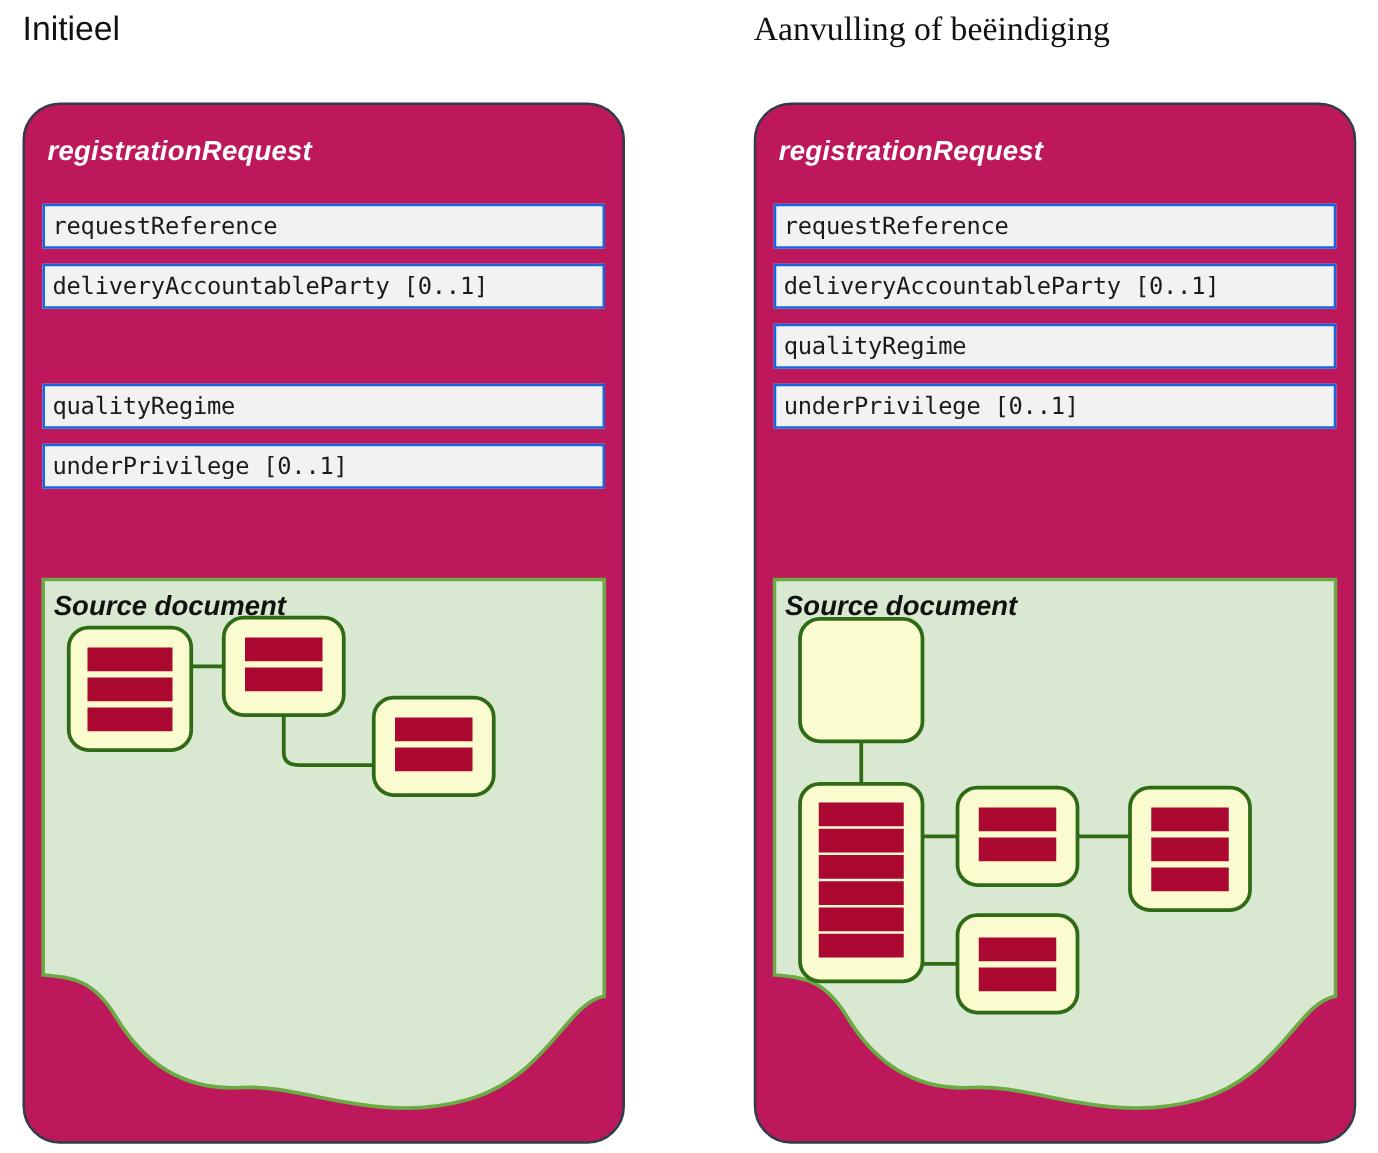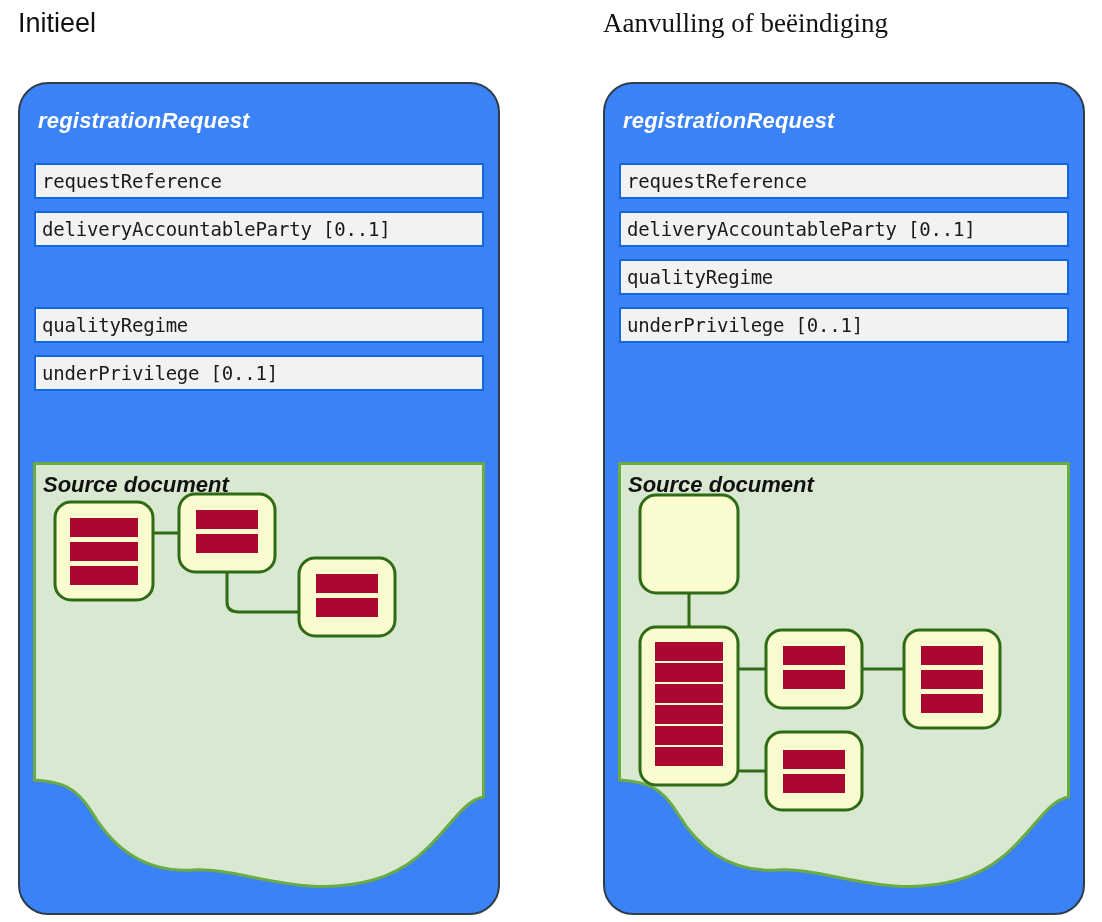--- a/index.html
+++ b/index.html
@@ -33,21 +33,21 @@
     white-space: nowrap;
   }
   .col-title.left  { left: 18px;  width: 482px; }
   .col-title.right { left: 603px; width: 482px; font-family: Liberation Serif, serif; }
 
   
   .panel {
     position: absolute;
     top: 82px;
     height: 833px;
-    background: #3b82f6;
+    background: #be185d;
     border: 2px solid #2f3d4b;
     border-radius: 30px;
     box-sizing: border-box;
     overflow: hidden;
   }
   .panel.left  { left: 18px;  width: 482px; }
   .panel.right { left: 603px; width: 482px; }
 
   .panel-title {
     position: absolute;

